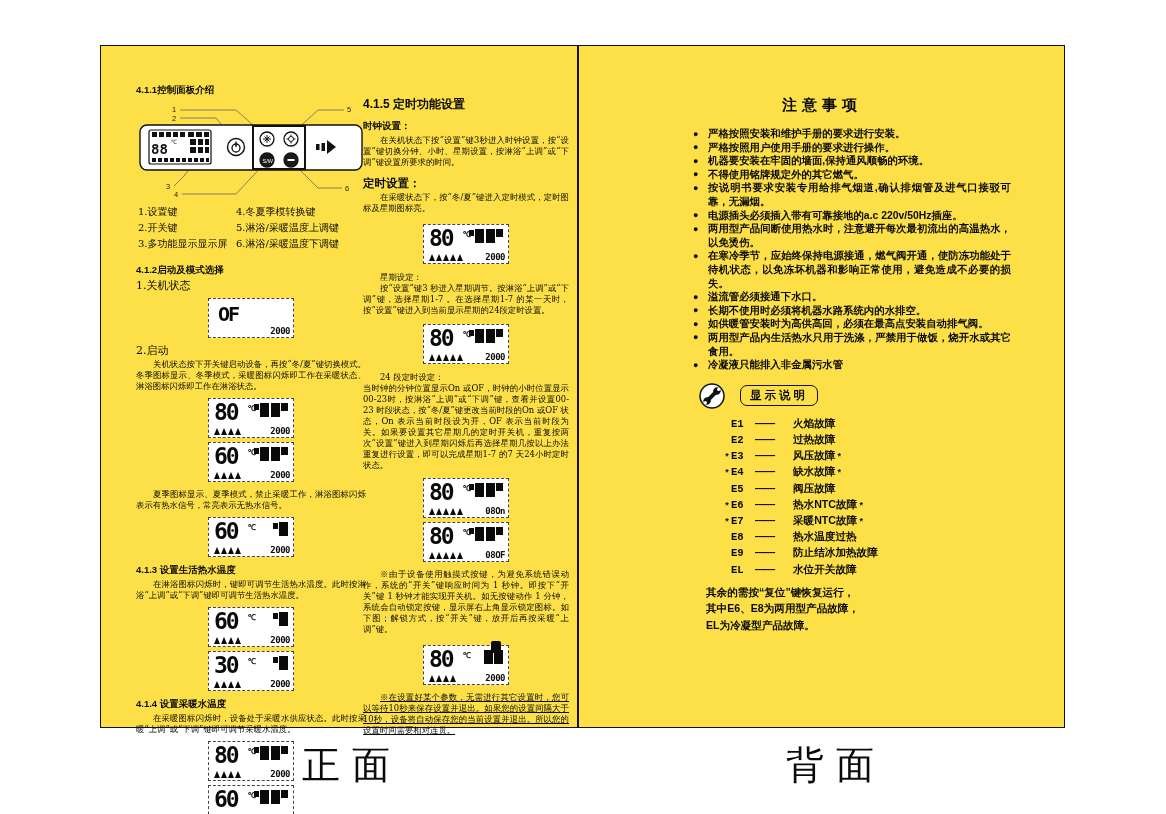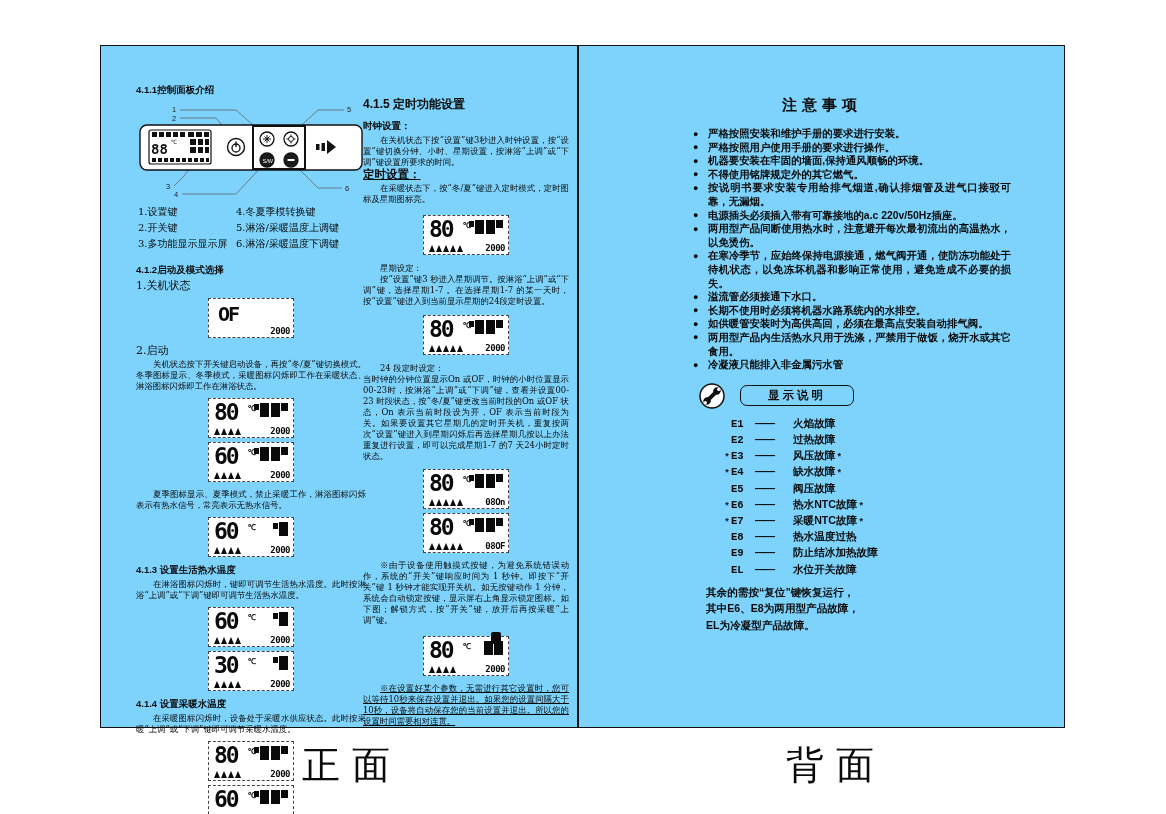--- a/index.html
+++ b/index.html
@@ -1,20 +1,20 @@
 <!DOCTYPE html>
 <html><head>
 <meta charset="utf-8">
 <style>
   html,body{margin:0;padding:0;}
   body{width:1166px;height:814px;background:#fff;font-family:"Liberation Sans",sans-serif;color:#0a0a0a;}
   .doc{position:relative;width:1166px;height:814px;background:#fff;overflow:hidden;}
 
   
-  .book{position:absolute;left:100px;top:45px;width:965px;height:683px;border:1.5px solid #111;box-sizing:border-box;background:#7dd3fc;}
+  .book{position:absolute;left:100px;top:45px;width:965px;height:683px;border:1.5px solid #111;box-sizing:border-box;background:#fde047;}
   .pdivider{position:absolute;left:476px;top:0;width:2px;height:100%;background:#111;}
 
   
   .h-sec{font-family:"Liberation Sans",sans-serif;font-weight:bold;font-size:9.5px;line-height:12px;margin:0 0 3px 0;}
   .body-t{font-family:"DejaVu Serif",serif;font-size:8.4px;line-height:11px;margin:0;text-align:justify;}
   .ind{text-indent:17px;}
   .sub-t{font-family:"DejaVu Serif",serif;font-size:11px;line-height:12px;margin:4px 0 2px 0;}
 
   
   .col1{position:absolute;left:35px;top:38px;width:230px;}
@@ -42,21 +42,21 @@
   .lcd.plain .lmain{left:9px;top:3px;font-size:20px;}
   .lcd.lock::after{content:"";position:absolute;top:-5px;right:7px;width:10px;height:12px;background:#0a0a0a;border-radius:2px 2px 0 0;}
 
   
   .rp{position:absolute;left:477px;top:36px;width:488px;height:640px;}
   .rp-title{font-size:15px;font-weight:bold;letter-spacing:5px;text-align:center;width:100%;margin:14px 0 12px 0;}
   .bullets{margin:0 55px 0 115px;padding:0;list-style:none;}
   .bullets li{position:relative;padding-left:15px;font-size:10.4px;font-weight:600;line-height:13.6px;text-align:justify;}
   .bullets .dot{position:absolute;left:0;top:0.5px;font-size:9px;}
   .dispinfo{display:flex;align-items:center;gap:14px;margin:10px 0 6px 120px;}
-  .dispinfo-box{border:1.5px solid #111;border-radius:7px;padding:2px 27px;font-size:11.5px;font-weight:bold;letter-spacing:3px;}
+  .dispinfo-box{border:1.5px solid #111;border-radius:7px;padding:2px 9px;font-size:11.5px;font-weight:bold;letter-spacing:3px;}
   .ecodes{margin:4px 0 0 145px;}
   .ecode-row{display:flex;align-items:baseline;font-size:10.6px;line-height:15.2px;font-weight:600;}
   .ecode-row .pfx,.ecode-row .sfx{width:8px;font-size:9px;text-align:center;}
   .ecode-row .code{width:24px;font-family:"Liberation Mono",monospace;font-weight:700;}
   .ecode-row .dash{width:38px;letter-spacing:-1px;overflow:hidden;white-space:nowrap;}
   .ecode-row .ename{white-space:nowrap;}
   .rnotes{margin:6px 0 0 128px;font-size:10.6px;line-height:16.5px;font-weight:600;}
 
   
   .caption{position:absolute;top:740px;font-size:38px;letter-spacing:12px;font-family:"Liberation Sans",sans-serif;font-weight:500;}
@@ -312,21 +312,21 @@
       </div>
     </div>
 
     <div class="col2">
 
       <div class="h-sec" style="font-size:12px;margin-top:20px;">4.1.5 定时功能设置</div>
 
       <div class="h-sec" style="margin-top:10px;">时钟设置：</div>
       <p class="body-t ind">在关机状态下按“设置”键3秒进入时钟设置，按“设置”键切换分钟、小时、星期设置，按淋浴“上调”或“下调”键设置所要求的时间。</p>
 
-      <div class="h-sec" style="font-size:11.5px;text-decoration:underline;">定时设置：</div>
+      <div class="h-sec" style="font-size:11.5px;margin-top:9px;">定时设置：</div>
       <p class="body-t ind">在采暖状态下，按“冬/夏”键进入定时模式，定时图标及星期图标亮。</p>
 
       <div class="lcdrow" style="margin-top:8px;">
         <div class="lcd">
           <span class="lmain">80</span><span class="lunit">℃</span>
           <span class="licons">
               <i class="sm"></i>
               <i class="tall"></i>
               <i class="tall"></i>
               <i></i>

